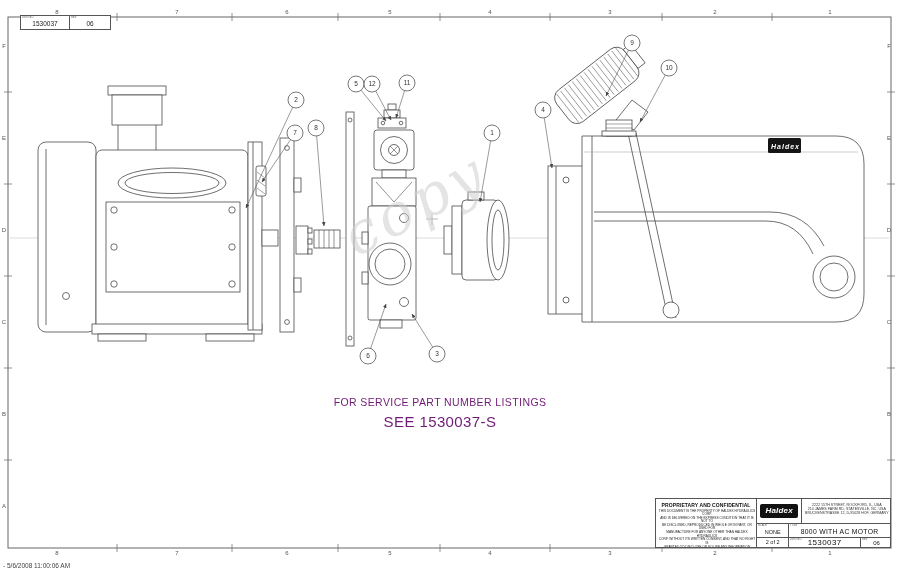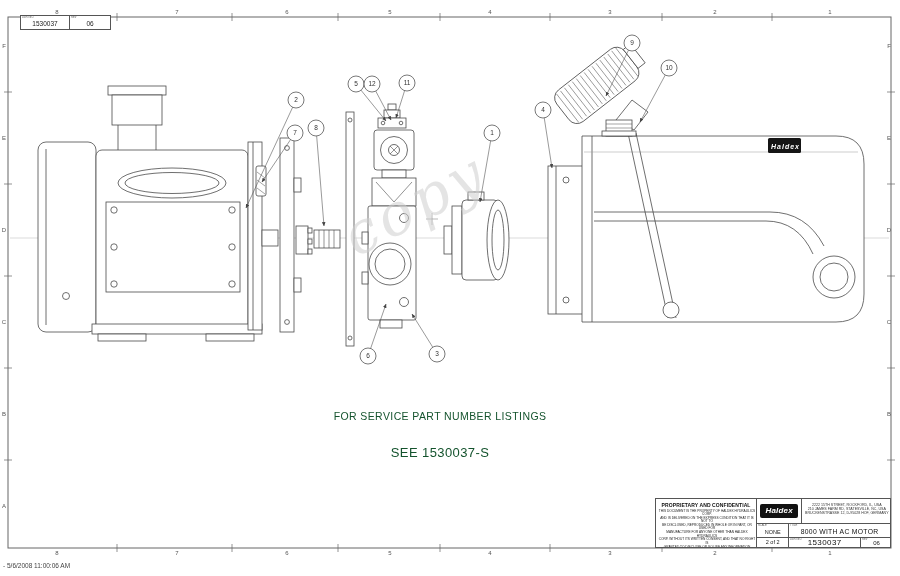--- a/index.html
+++ b/index.html
@@ -21,23 +21,23 @@
   .microlbl{position:absolute;left:1px;top:0px;font-size:6px;transform:scale(.45);
     transform-origin:0 0;white-space:nowrap;color:#555;}
   .cb-val{position:absolute;left:0;right:0;top:4px;text-align:center;font-size:6.5px;color:#222;}
 
   
   .watermark{position:absolute;left:338px;top:170px;font-family:"DejaVu Serif",serif;
     font-style:italic;font-size:58px;color:#cfcfcf;opacity:.55;transform:rotate(-28deg);
     letter-spacing:4px;}
 
   
-  .note{position:absolute;left:290px;top:410px;width:300px;text-align:center;color:#14532d;}
+  .note{position:absolute;left:290px;top:396px;width:300px;text-align:center;color:#701a75;}
   .note .l1{font-size:10.5px;letter-spacing:.4px;}
-  .note .l2{font-size:13px;letter-spacing:.4px;margin-top:23px;}
+  .note .l2{font-size:15px;letter-spacing:.4px;margin-top:5px;}
 
   
   .tb{position:absolute;left:655px;top:498px;width:236px;height:50px;background:#fff;
     border:1px solid #555;box-sizing:border-box;display:flex;}
   .tb-left{width:102px;height:100%;border-right:1px solid #555;box-sizing:border-box;position:relative;overflow:hidden;}
   .prop-head{margin-top:3px;text-align:center;font-size:5px;font-weight:bold;color:#111;letter-spacing:.1px;}
   .prop-wrap{position:absolute;left:2px;top:10px;width:98px;height:38px;overflow:hidden;}
   .prop-inner{width:178px;transform:scale(.55);transform-origin:0 0;font-size:5.8px;
     line-height:1.12;text-align:center;color:#222;}
   .tb-right{width:134px;height:100%;display:flex;flex-direction:column;box-sizing:border-box;}

